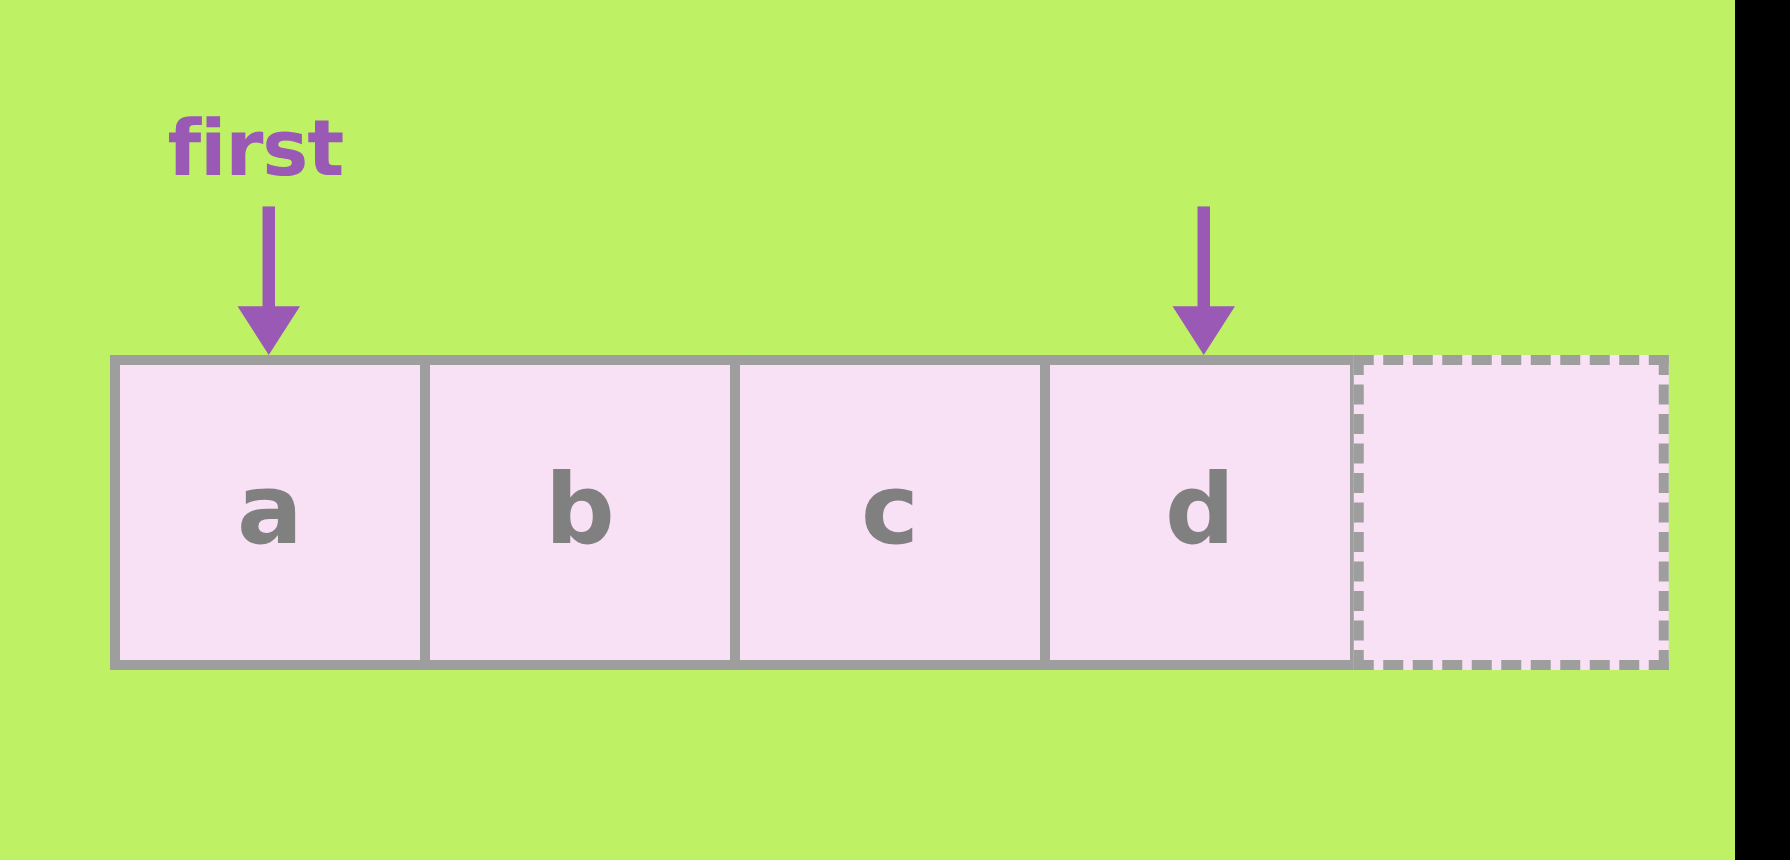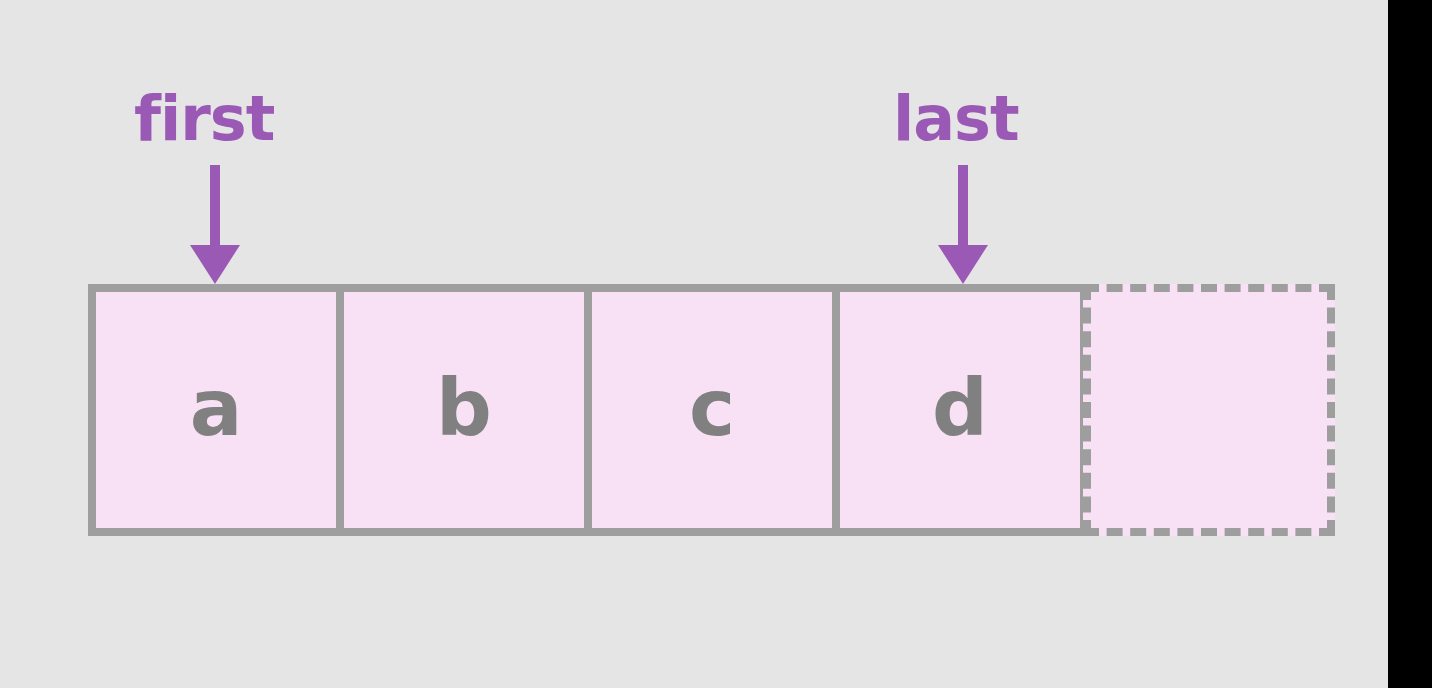--- a/index.html
+++ b/index.html
@@ -14,21 +14,21 @@
     overflow: hidden;
     font-family: "DejaVu Sans", "Liberation Sans", sans-serif;
   }
 
   #stage {
     position: absolute;
     left: 0;
     top: 0;
     width: 1388px;
     height: 688px;
-    background: #e5e5e5;
+    background: #bef264;
   }
 
   
   .pointer-label {
     position: absolute;
     font-size: 62px;
     font-weight: bold;
     color: #9b59b6;
     line-height: 1;
     white-space: nowrap;
@@ -96,21 +96,20 @@
 
   <div class="pointer-label" id="label-first">first</div>
 
   <div class="pointer-arrow" id="arrow-first">
     <svg width="60" height="120" viewBox="0 0 60 120" xmlns="http://www.w3.org/2000/svg">
       <rect x="25" y="0" width="10" height="82" fill="#9b59b6"></rect>
       <polygon points="5,80 55,80 30,119" fill="#9b59b6"></polygon>
     </svg>
   </div>
 
-  <div class="pointer-label" id="label-last">last</div>
 
   <div class="pointer-arrow" id="arrow-last">
     <svg width="60" height="120" viewBox="0 0 60 120" xmlns="http://www.w3.org/2000/svg">
       <rect x="25" y="0" width="10" height="82" fill="#9b59b6"></rect>
       <polygon points="5,80 55,80 30,119" fill="#9b59b6"></polygon>
     </svg>
   </div>
 
   <div id="array-container">
 

